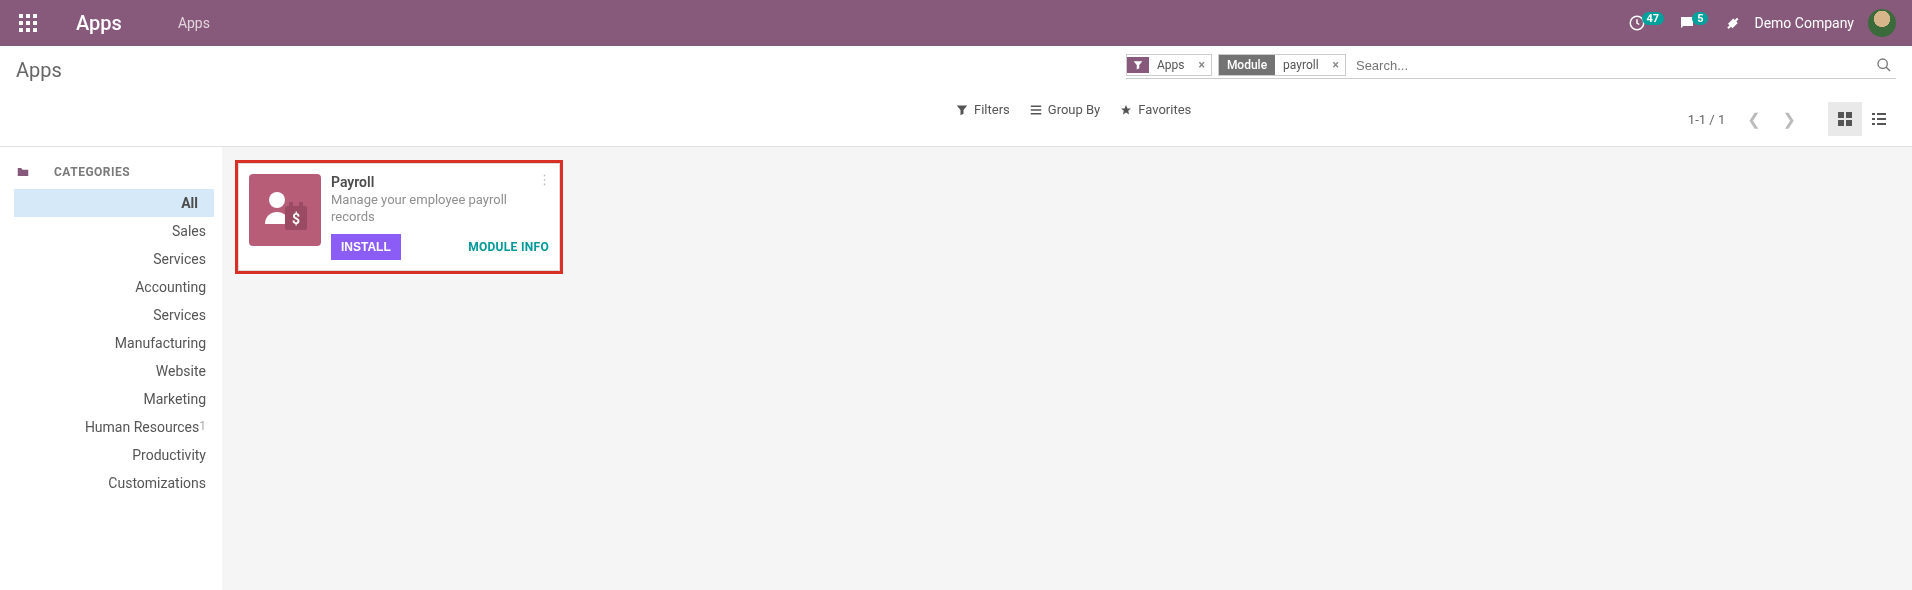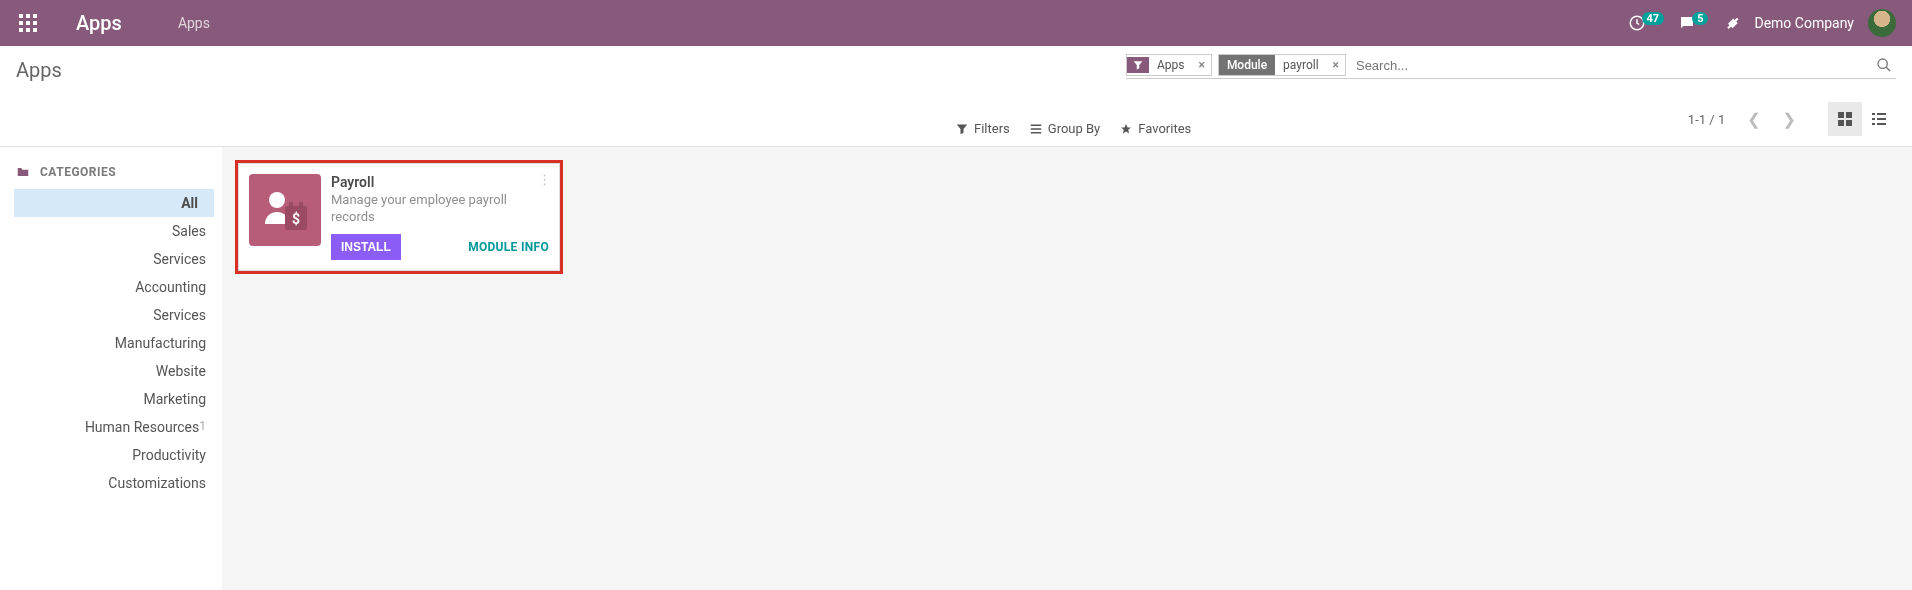--- a/index.html
+++ b/index.html
@@ -26,33 +26,33 @@
   .facet { display:inline-flex; align-items:center; border:1px solid #ccc; margin-right:6px; font-size:12px; }
   .facet-icon { background:#875a7b; color:#fff; padding:3px 6px; display:flex; align-items:center;}
   .facet-label { background:#737373; color:#fff; padding:3px 8px; font-weight:500;}
   .facet-value { padding:3px 8px; color:#555;}
   .facet-remove { padding:0 6px; color:#888; font-weight:700; cursor:pointer;}
   .search-input { border:none; outline:none; flex:1; font-size:13px; padding:3px 4px; color:#555;}
   .search-glass { color:#888; padding:0 4px; cursor:pointer;}
 
   .cp-row2 { display:flex; align-items:center; padding:8px 0 10px 0;}
   .cp-row2-left{flex:0 0 50%;}
-  .cp-row2-right{flex:1; display:flex; align-items:flex-end;}
+  .cp-row2-right{flex:1; display:flex; align-items:flex-start;}
   .filter-btn { display:inline-flex; align-items:center; gap:6px; color:#555; font-size:13px; margin-right:20px; cursor:pointer;}
   .pager-area { margin-left:auto; display:flex; align-items:center; gap:10px;}
   .pager-text { color:#666; font-size:13px; margin-right:6px;}
   .pager-btn { color:#bbb; padding:4px 6px; cursor:pointer; font-size:16px;}
   .view-switch { display:flex; margin-left:16px;}
   .view-btn { width:34px;height:34px;display:flex;align-items:center;justify-content:center;color:#6b6b6b; cursor:pointer;}
   .view-btn.active{ background:#e9e9e9;}
 
   
   .body-wrap { display:flex; height: calc(590px - 46px - 86px);}
   .sidebar { width:222px; background:#fff; padding:18px 0 0 0;}
-  .cat-header { display:flex; align-items:center; gap:10px; color:#7a7a7a; font-size:12px; font-weight:700; letter-spacing:0.5px; padding:0 16px 10px 16px;}
+  .cat-header { display:flex; align-items:center; gap:24px; color:#7a7a7a; font-size:12px; font-weight:700; letter-spacing:0.5px; padding:0 16px 10px 16px;}
   .cat-item { padding:6px 16px 6px 30px; font-size:14px; color:#555; cursor:pointer; display:flex; justify-content:flex-end;}
   .cat-item.active { background:#d6e9f8; font-weight:700; color:#4c4c4c; margin:0 8px 0 14px; padding-left:16px;}
   .cat-count { color:#aaa; font-weight:400; font-size:12px;}
 
   .main { flex:1; padding:16px; background:#f5f5f5;}
   .kanban-card { width:322px; background:#fff; border:1px solid #ddd; display:flex; padding:10px; position:relative; box-shadow:0 0 0 3px #d93025;}
   .app-icon-box { width:72px; height:72px; border-radius:4px; background:#b85d78; display:flex; align-items:center; justify-content:center; flex-shrink:0; margin-right:10px;}
   .app-body { flex:1; display:flex; flex-direction:column;}
   .app-title { font-size:14px; font-weight:600; color:#4c4c4c;}
   .app-desc { font-size:13px; color:#8f8f8f; line-height:1.3; margin-top:2px;}

